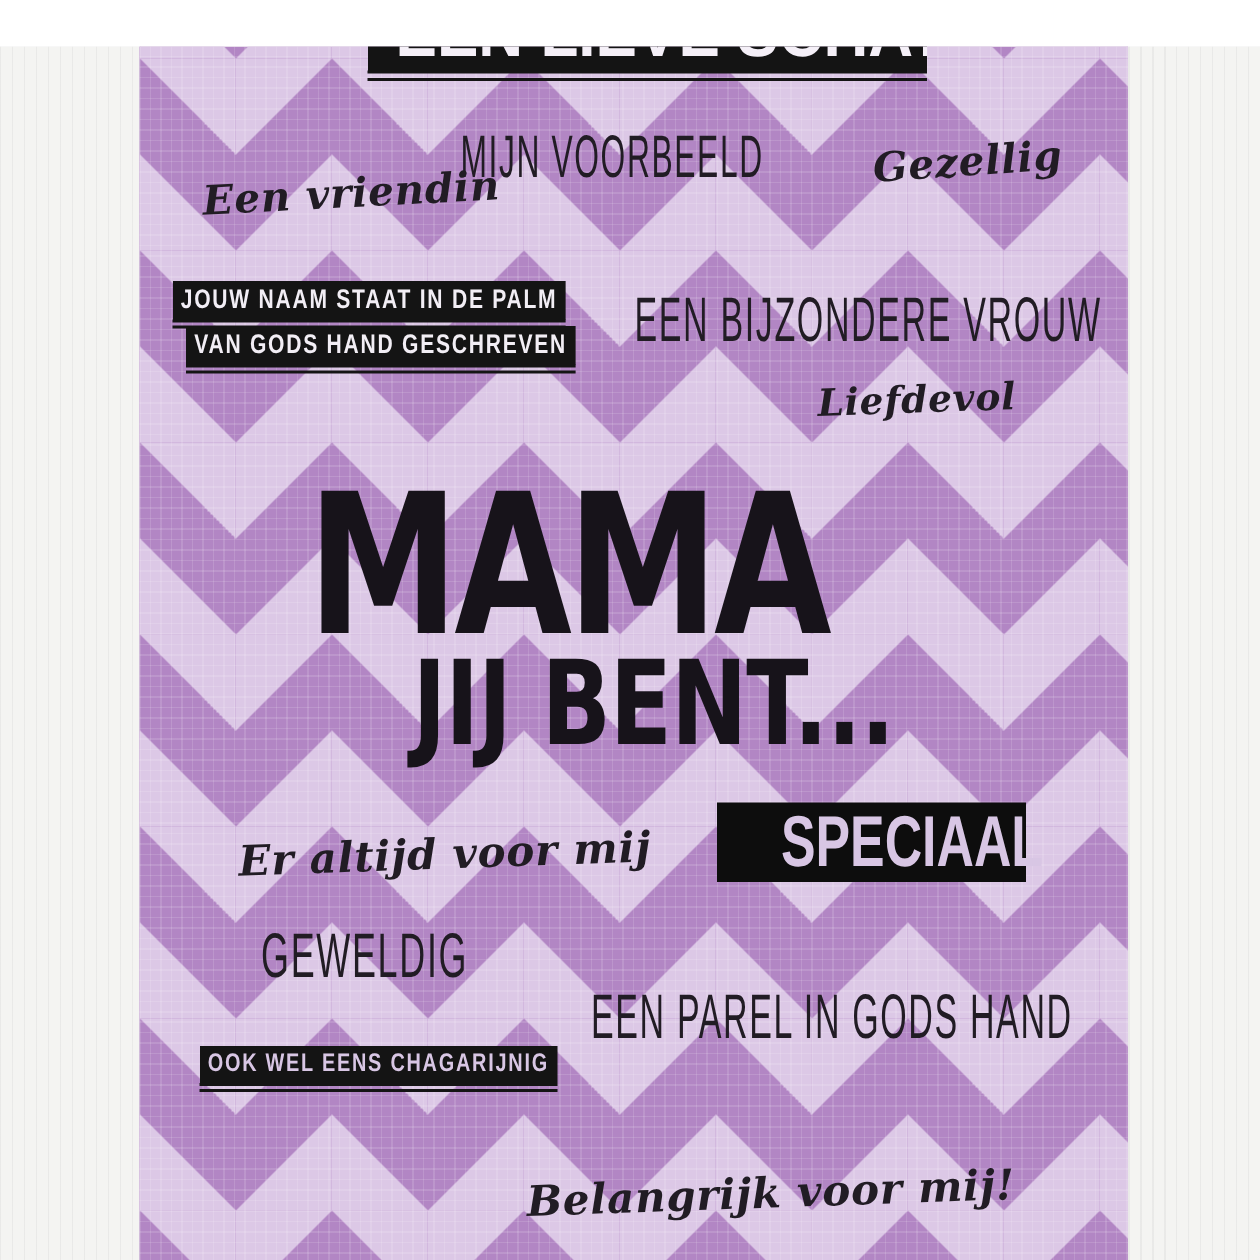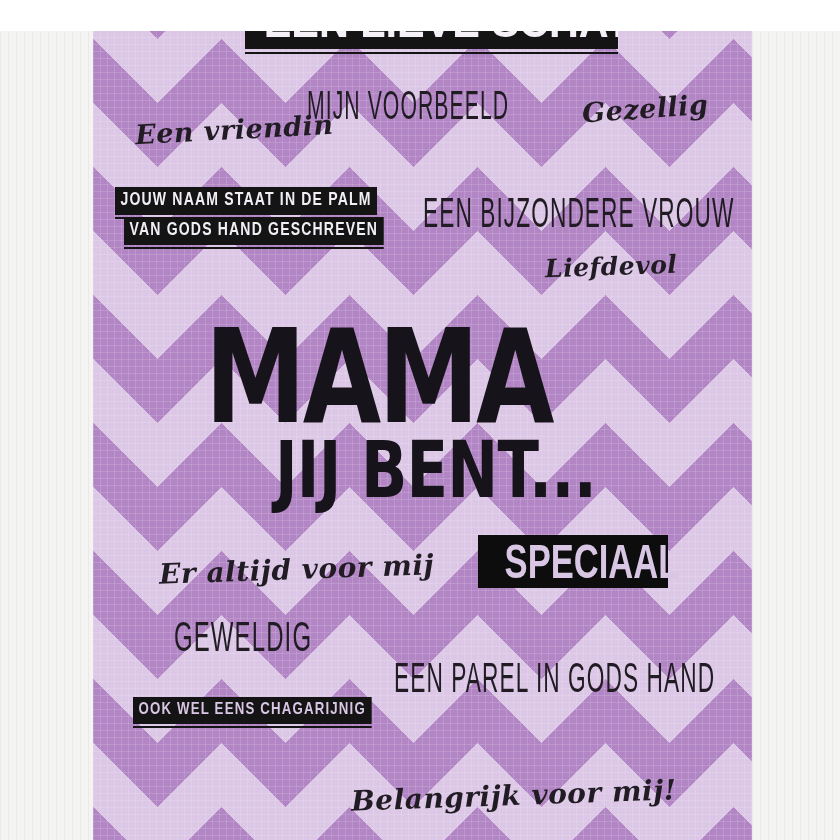--- a/index.html
+++ b/index.html
@@ -71,20 +71,21 @@
     font-weight:700;text-align:center;
     background-clip:padding-box;
     overflow:hidden;
   }
   .banner .banner-text{display:block;transform-origin:center top;}
   .knockout{color:#d8c6e4;}
   .speciaal-box{
     background:#0d0d0d;text-align:center;
     font-family:"Liberation Sans",sans-serif;
     font-weight:700;
+    padding-left:16px;
   }
   .speciaal-box .banner-text{display:block;transform-origin:center top;}
 </style>
 </head>
 <body>
 
 <div class="canvas">
 
   <div class="side-border left"></div>
   <div class="side-border right"></div>

